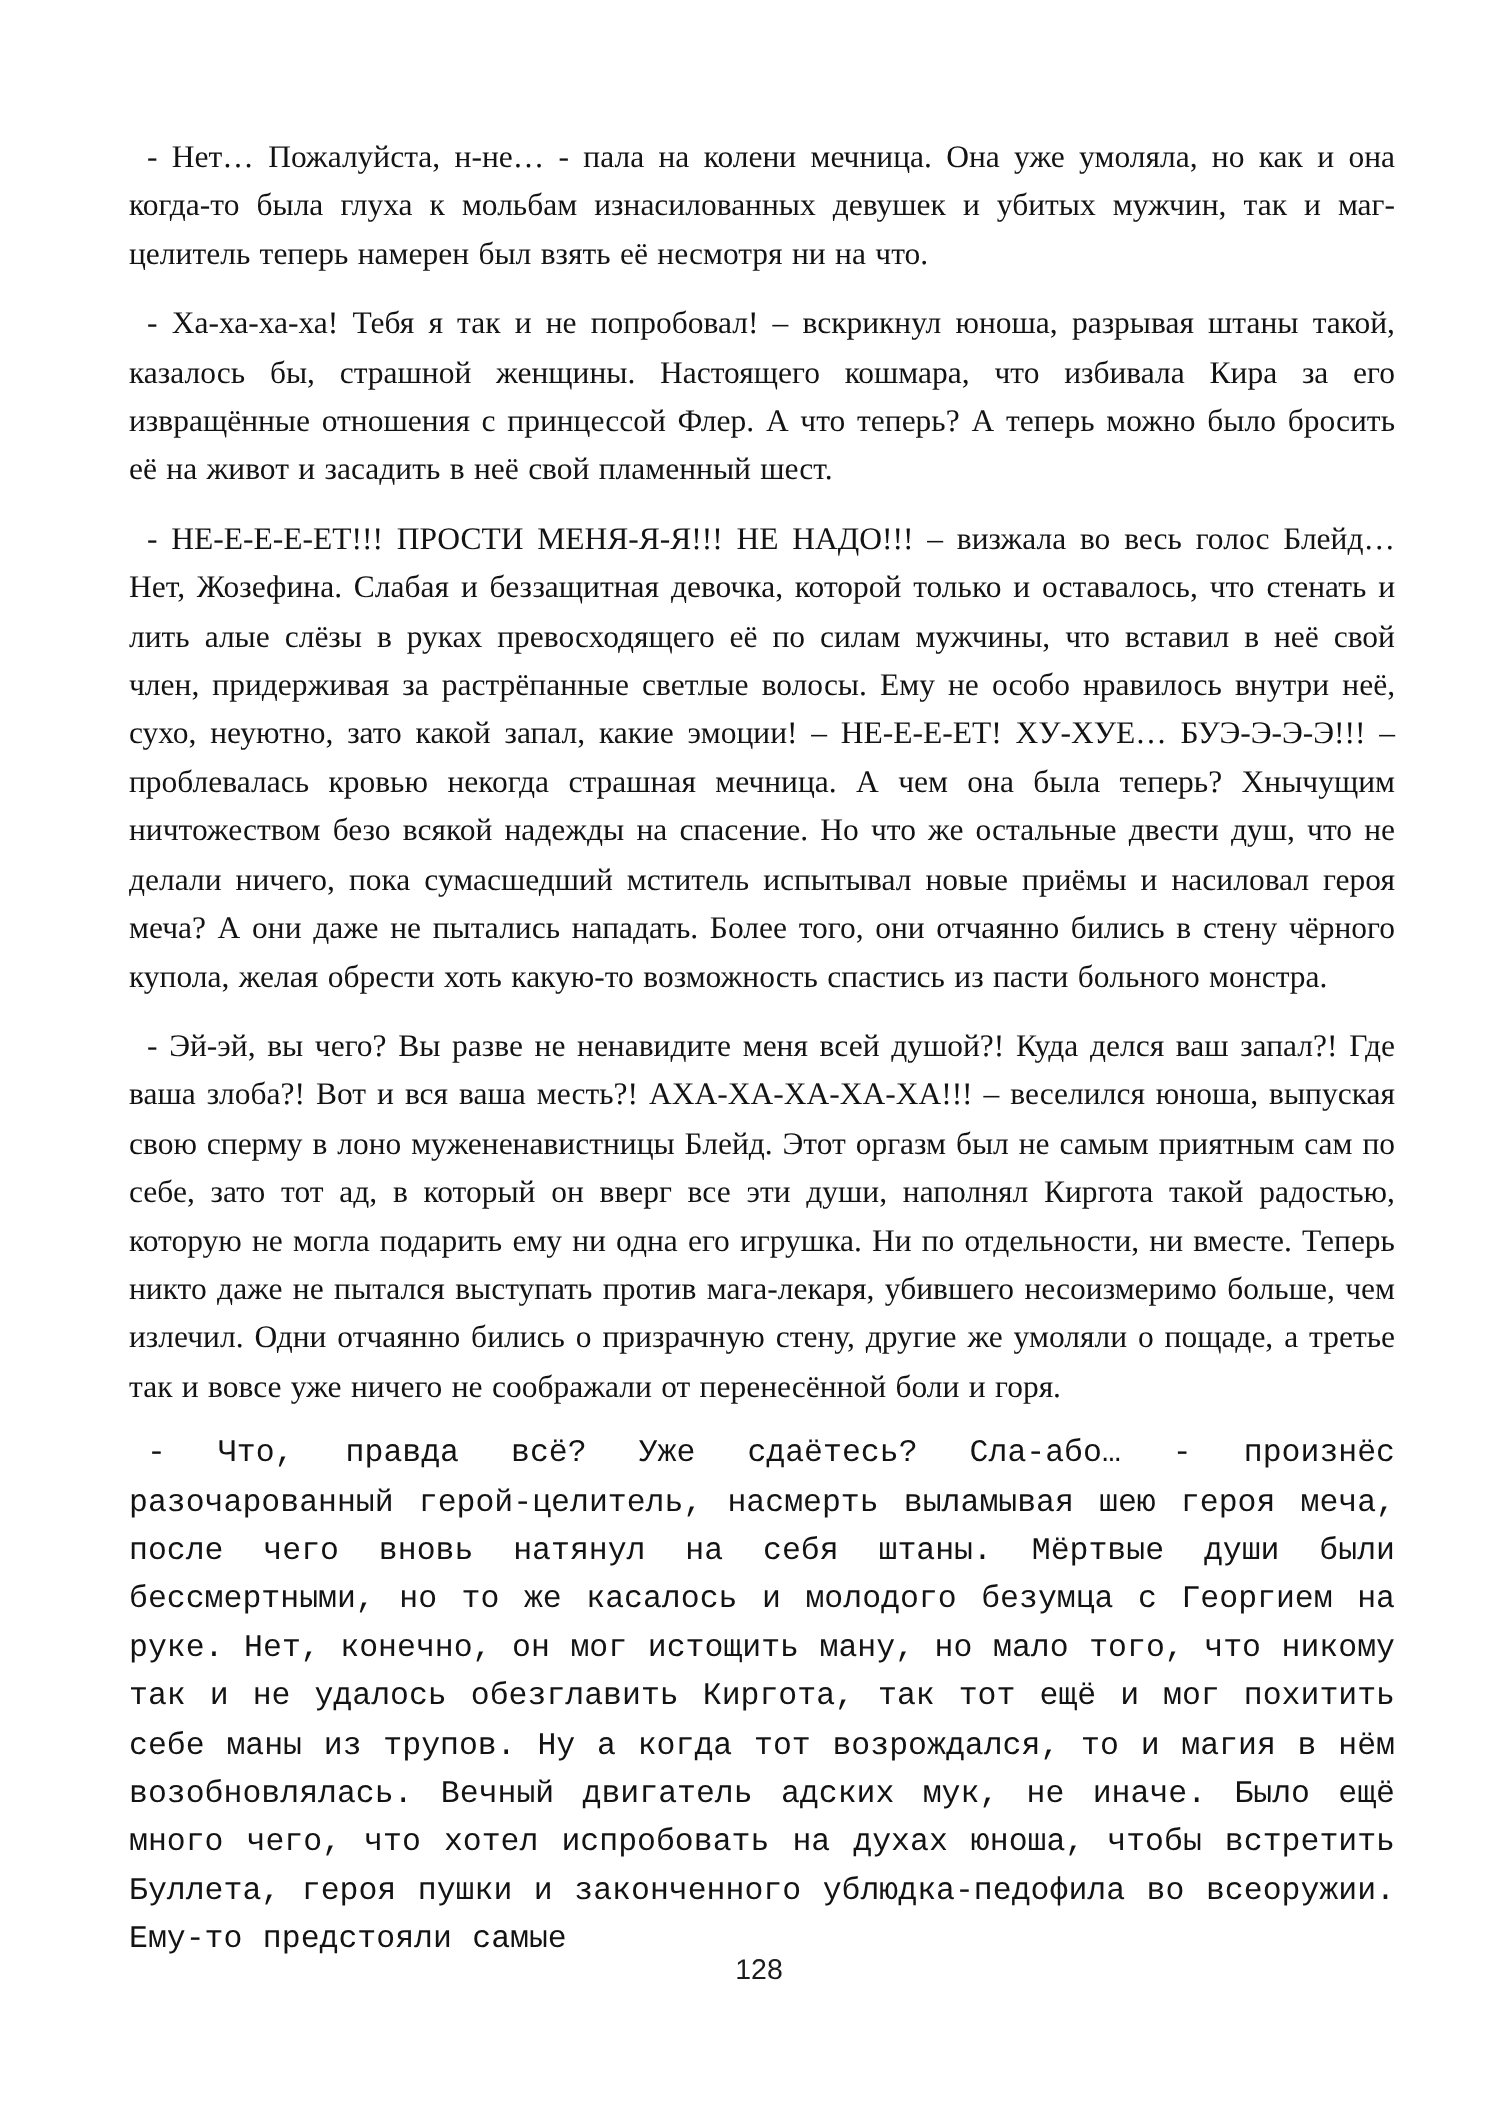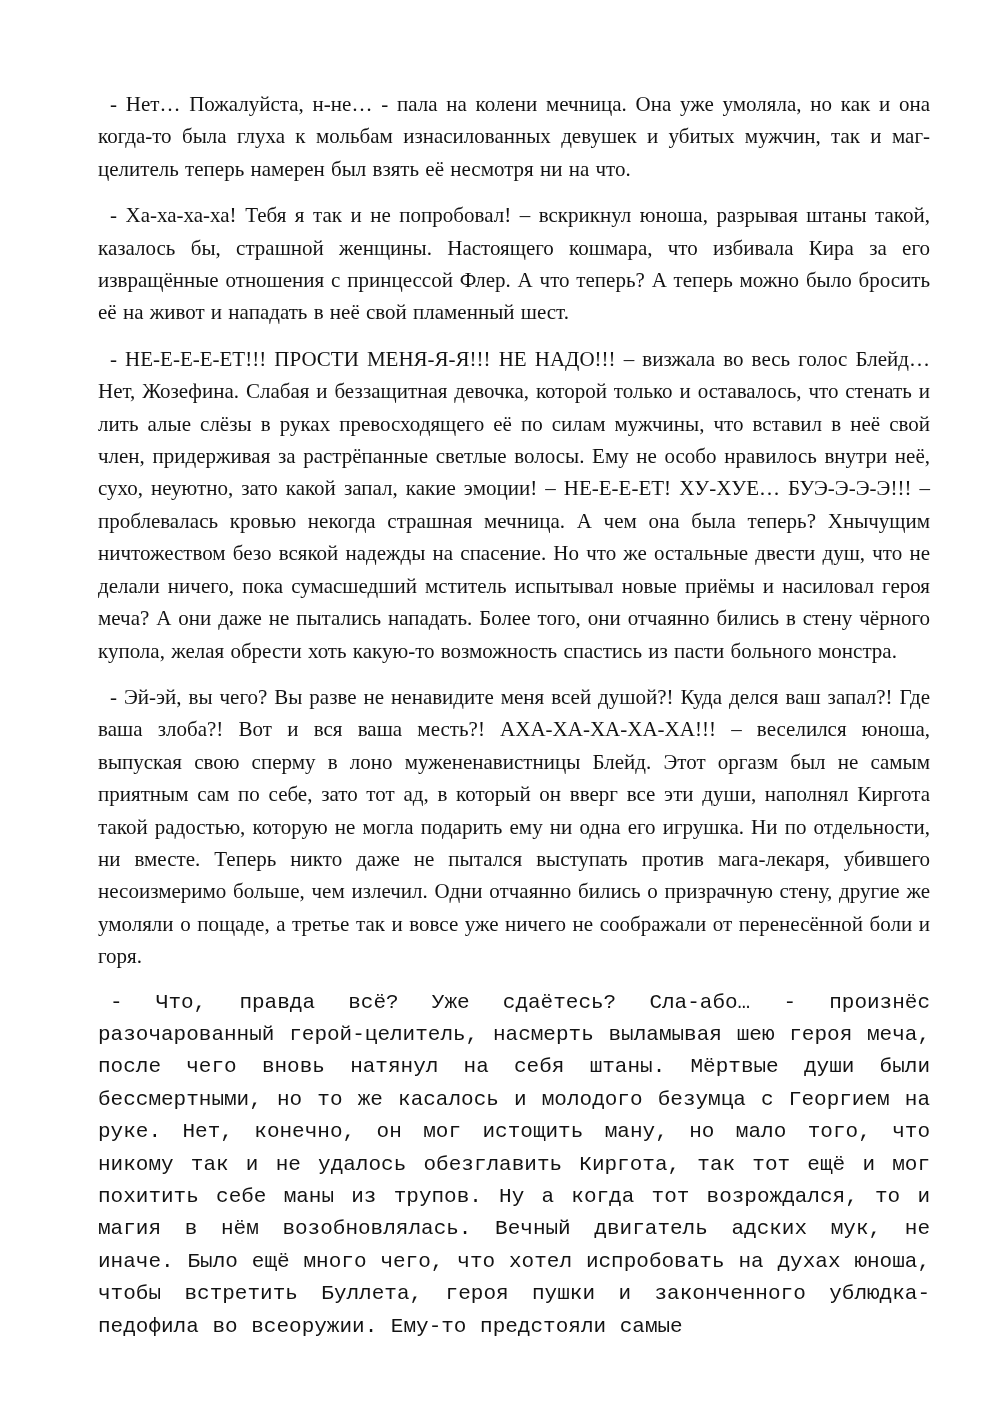--- a/index.html
+++ b/index.html
@@ -16,21 +16,21 @@
       font-family: "Liberation Serif", serif;
       color: #131313;
     }
     .content {
       position: absolute;
       left: 82px;
       top: 88px;
       width: 848px;
     }
     .content p {
-      margin: 0 0 14px 16px;
+      margin: 0 0 14px 4px;
       font-size: 21px;
       line-height: 32.4px;
       text-align: justify;
       text-indent: 12px;
       word-spacing: 1px;
     }
     .content p:last-child {
       margin-bottom: 0;
       font-family: Liberation Mono, monospace;
     }
@@ -44,18 +44,19 @@
       font-size: 19px;
       color: #1c1c1c;
     }
   </style>
 </head>
 <body>
 
 <div class="page">
   <div class="content">
     <p>- Нет… Пожалуйста, н-не… - пала на колени мечница. Она уже умоляла, но как и она когда-то была глуха к мольбам изнасилованных девушек и убитых мужчин, так и маг-целитель теперь намерен был взять её несмотря ни на что.</p>
-    <p>- Ха-ха-ха-ха! Тебя я так и не попробовал! – вскрикнул юноша, разрывая штаны такой, казалось бы, страшной женщины. Настоящего кошмара, что избивала Кира за его извращённые отношения с принцессой Флер. А что теперь? А теперь можно было бросить её на живот и нападать в неё свой пламенный шест.</p>
+    <p>- Ха-ха-ха-ха! Тебя я так и не попробовал! – вскрикнул юноша, разрывая штаны такой, казалось бы, страшной женщины. Настоящего кошмара, что избивала Кира за его извращённые отношения с принцессой Флер. А что теперь? А теперь можно было бросить её на живот и засадить в неё свой пламенный шест.</p>
     <p>- НЕ-Е-Е-Е-ЕТ!!! ПРОСТИ МЕНЯ-Я-Я!!! НЕ НАДО!!! – визжала во весь голос Блейд… Нет, Жозефина. Слабая и беззащитная девочка, которой только и оставалось, что стенать и лить алые слёзы в руках превосходящего её по силам мужчины, что вставил в неё свой член, придерживая за растрёпанные светлые волосы. Ему не особо нравилось внутри неё, сухо, неуютно, зато какой запал, какие эмоции! – НЕ-Е-Е-ЕТ! ХУ-ХУЕ… БУЭ-Э-Э-Э!!! – проблевалась кровью некогда страшная мечница. А чем она была теперь? Хнычущим ничтожеством безо всякой надежды на спасение. Но что же остальные двести душ, что не делали ничего, пока сумасшедший мститель испытывал новые приёмы и насиловал героя меча? А они даже не пытались нападать. Более того, они отчаянно бились в стену чёрного купола, желая обрести хоть какую-то возможность спастись из пасти больного монстра.</p>
     <p>- Эй-эй, вы чего? Вы разве не ненавидите меня всей душой?! Куда делся ваш запал?! Где ваша злоба?! Вот и вся ваша месть?! АХА-ХА-ХА-ХА-ХА!!! – веселился юноша, выпуская свою сперму в лоно мужененавистницы Блейд. Этот оргазм был не самым приятным сам по себе, зато тот ад, в который он вверг все эти души, наполнял Киргота такой радостью, которую не могла подарить ему ни одна его игрушка. Ни по отдельности, ни вместе. Теперь никто даже не пытался выступать против мага-лекаря, убившего несоизмеримо больше, чем излечил. Одни отчаянно бились о призрачную стену, другие же умоляли о пощаде, а третье так и вовсе уже ничего не соображали от перенесённой боли и горя.</p>
     <p>- Что, правда всё? Уже сдаётесь? Сла-або… - произнёс разочарованный герой-целитель, насмерть выламывая шею героя меча, после чего вновь натянул на себя штаны. Мёртвые души были бессмертными, но то же касалось и молодого безумца с Георгием на руке. Нет, конечно, он мог истощить ману, но мало того, что никому так и не удалось обезглавить Киргота, так тот ещё и мог похитить себе маны из трупов. Ну а когда тот возрождался, то и магия в нём возобновлялась. Вечный двигатель адских мук, не иначе. Было ещё много чего, что хотел испробовать на духах юноша, чтобы встретить Буллета, героя пушки и законченного ублюдка-педофила во всеоружии. Ему-то предстояли самые</p>
   </div>
+  <div class="page-number">128</div>
 </div>
 
 </body></html>

